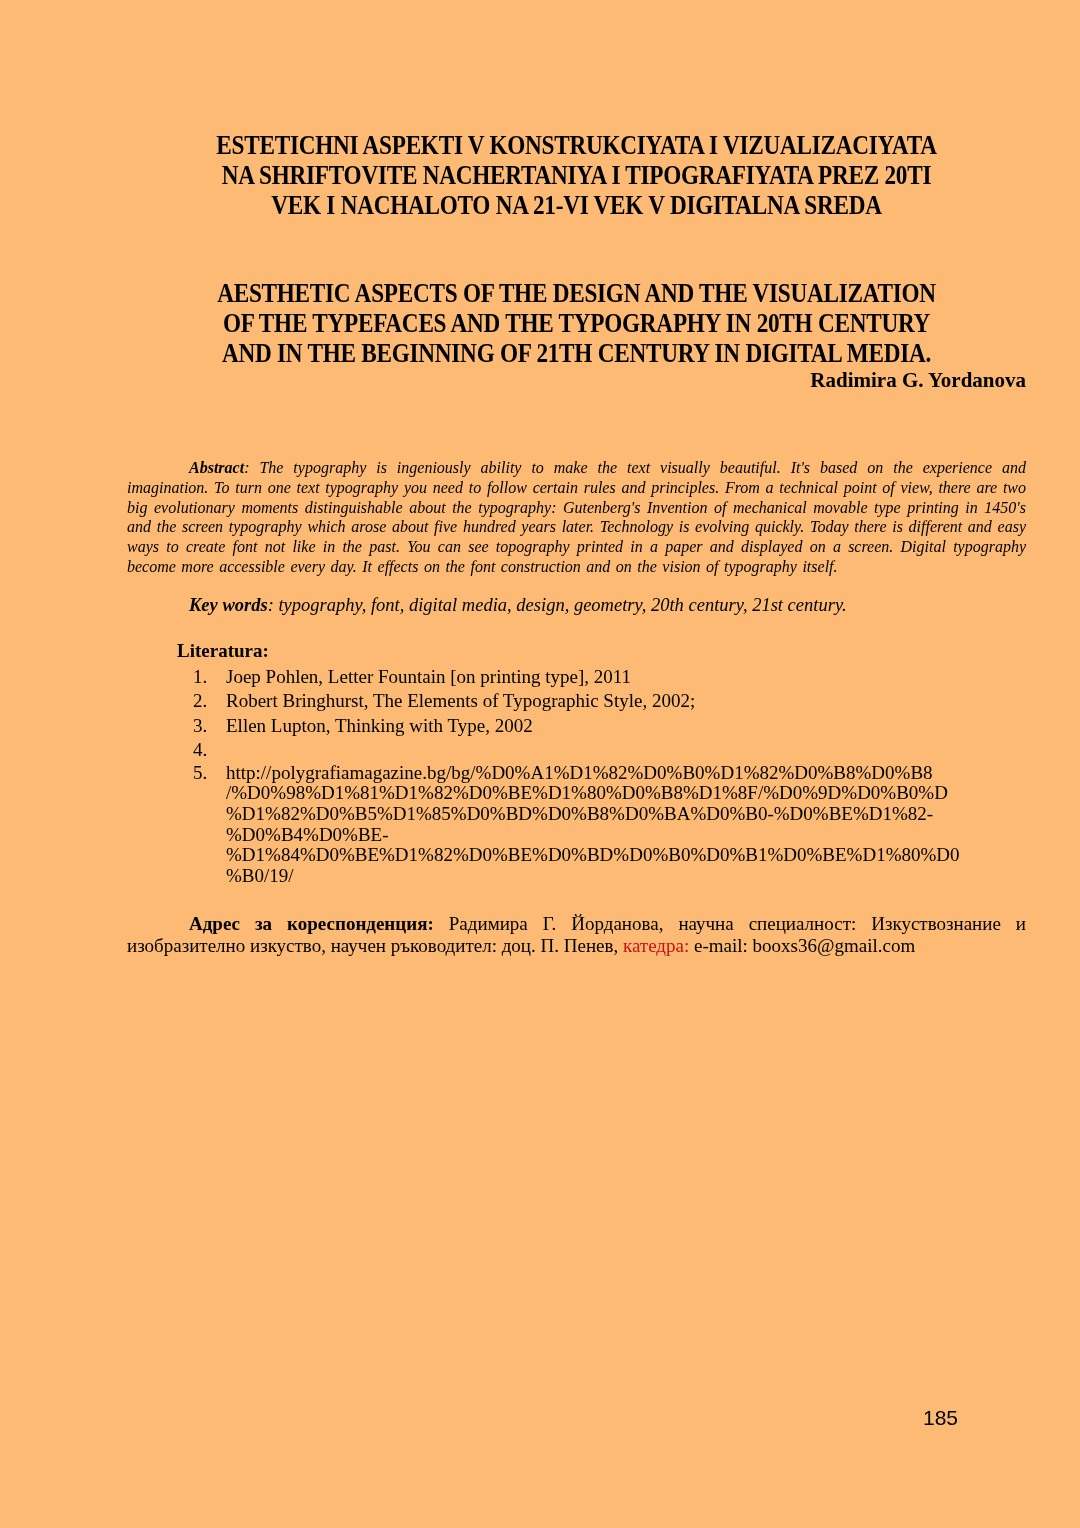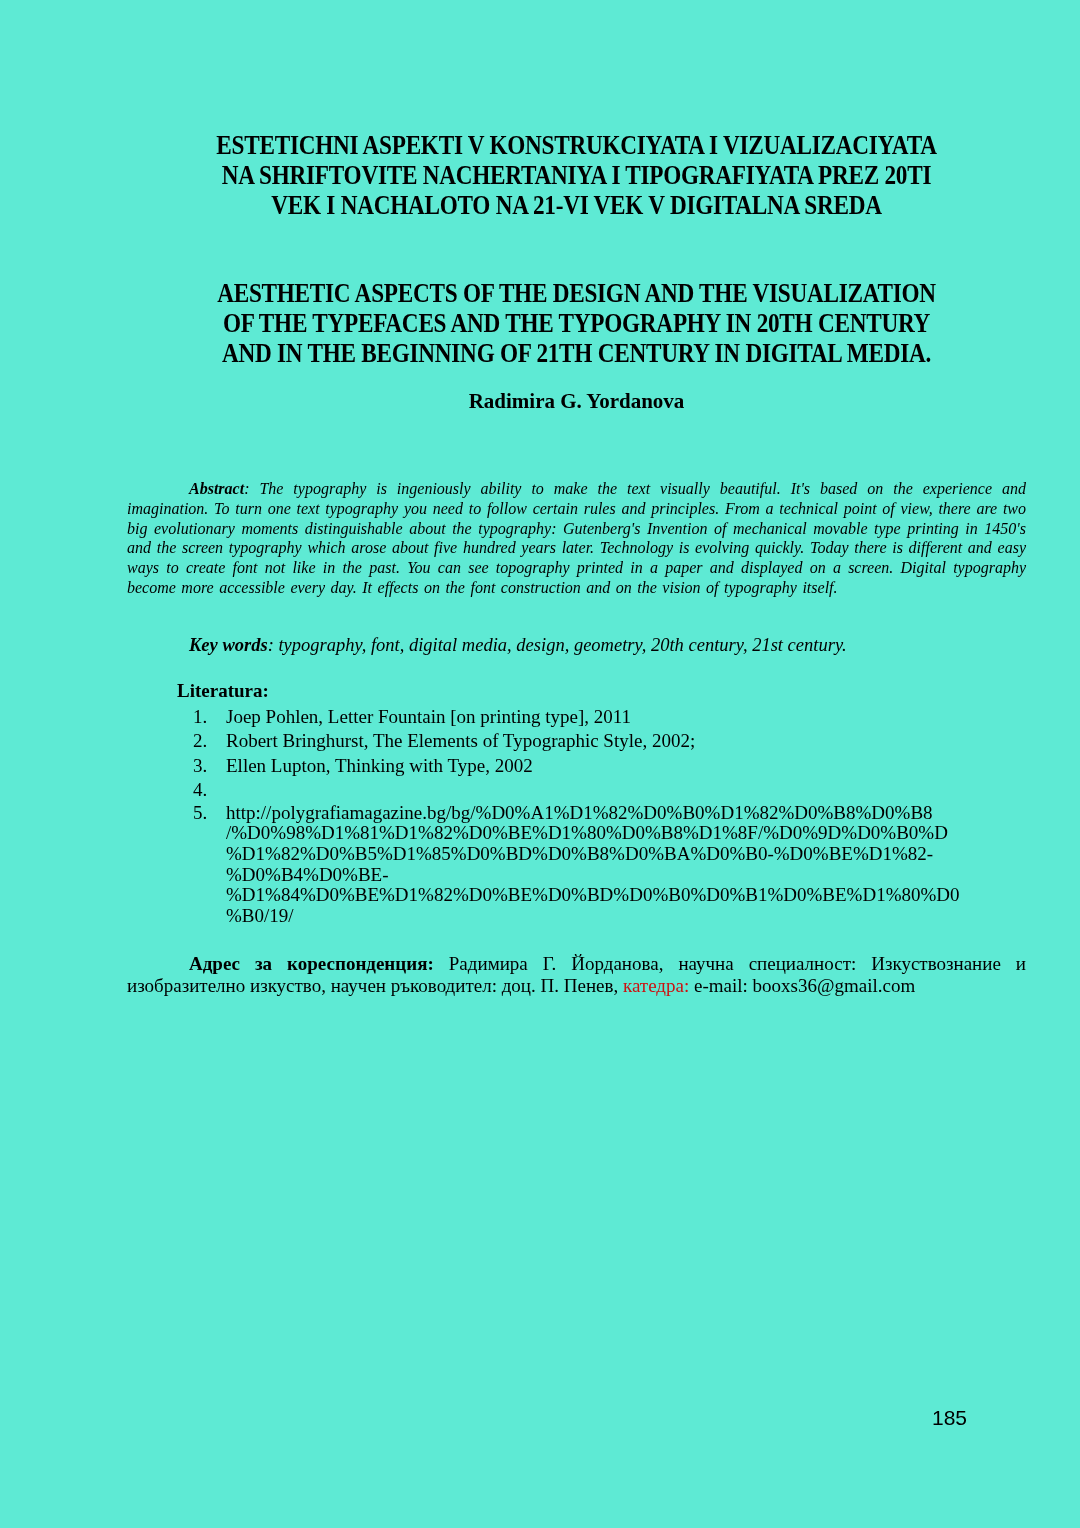--- a/index.html
+++ b/index.html
@@ -6,61 +6,60 @@
     margin: 0;
     padding: 0;
     background: #ffffff;
   }
   .page {
     position: relative;
     width: 1080px;
     height: 1528px;
     box-sizing: border-box;
     padding: 130px 54px 0 127px;
-    background: #5eead4;
+    background: #fdba74;
     color: #000000;
     font-family: "Liberation Serif", serif;
     overflow: hidden;
   }
   .title {
     text-align: center;
     font-weight: bold;
     font-size: 27px;
     line-height: 30px;
     letter-spacing: -0.3px;
     transform: scaleX(0.86);
     transform-origin: 50% 50%;
   }
   .title .title-line {
     white-space: nowrap;
   }
   .title-english {
     margin-top: 58px;
   }
   .author {
-    margin-top: 21px;
-    text-align: center;
+    text-align: right;
     font-weight: bold;
     font-size: 21px;
     line-height: 24px;
   }
   .abstract {
     margin: 66px 0 0 0;
     text-align: justify;
     font-style: italic;
     font-size: 16px;
     line-height: 19.8px;
     text-indent: 62px;
     word-spacing: 1.5px;
   }
   .b-label {
     font-weight: bold;
   }
   .keywords {
-    margin: 37px 0 0 0;
+    margin: 18px 0 0 0;
     font-style: italic;
     font-size: 18.5px;
     line-height: 20px;
     text-indent: 62px;
   }
   .lit-heading {
     margin: 24px 0 0 50px;
     font-weight: bold;
     font-size: 19px;
     line-height: 24px;
@@ -91,21 +90,21 @@
   .address {
     margin: 27px 0 12px 0;
     font-size: 19px;
     line-height: 21.5px;
     text-align: justify;
     text-indent: 62px;
   }
   .page-number {
     position: absolute;
     top: 1406px;
-    right: 113px;
+    right: 122px;
     font-family: "Liberation Sans", sans-serif;
     font-size: 21px;
     line-height: 24px;
   }
 </style>
 </head>
 <body>
 
 <div class="page">
 

